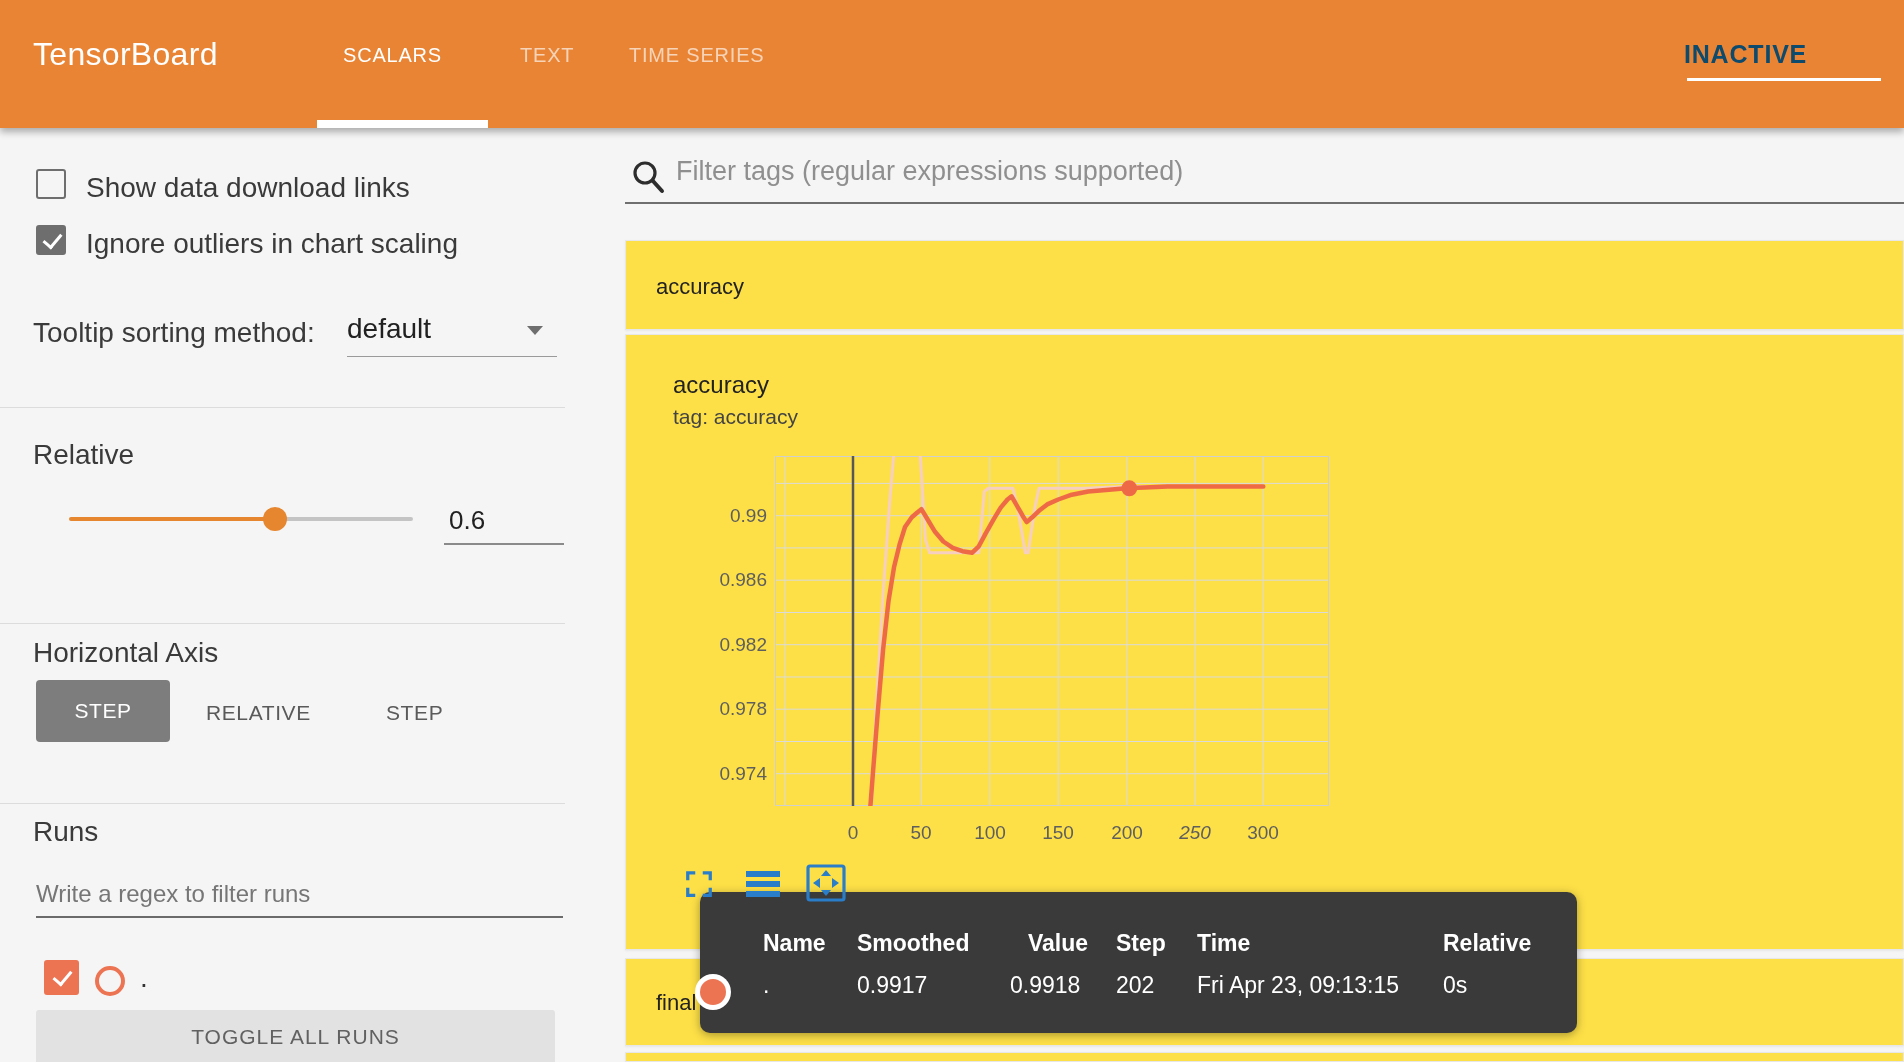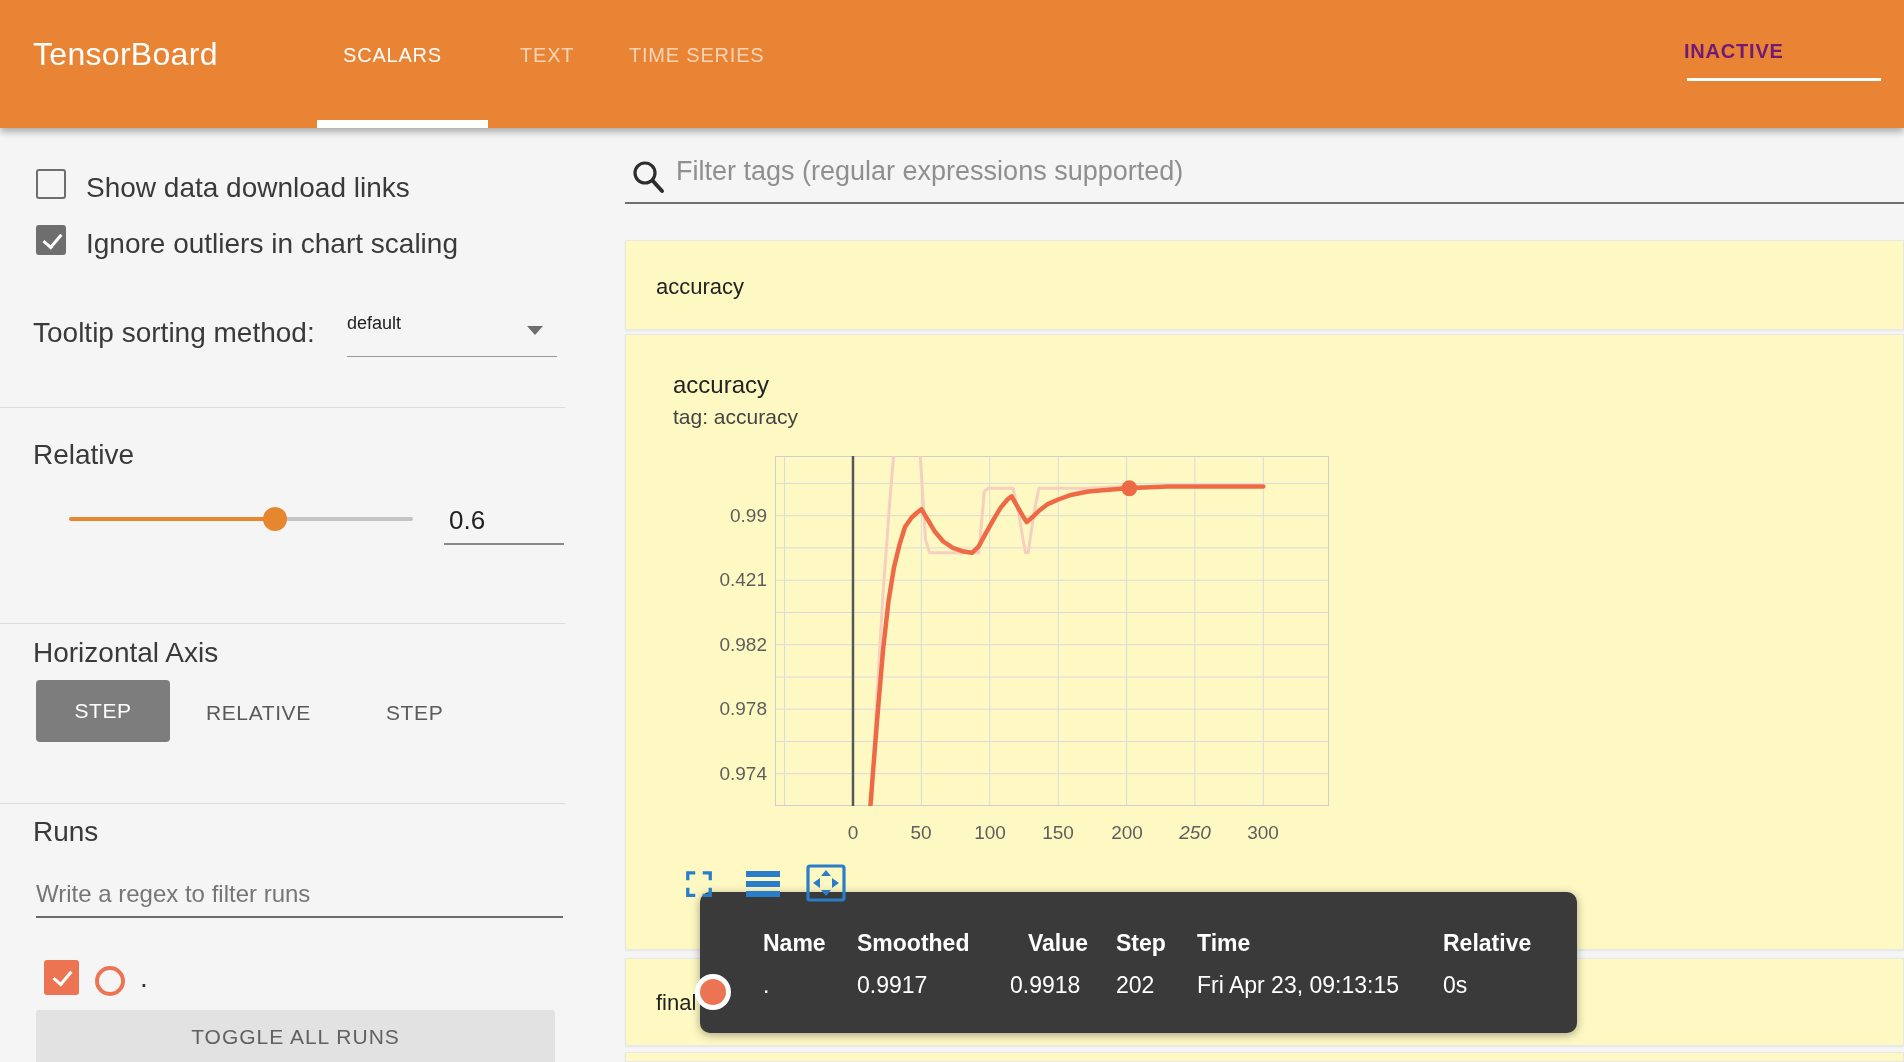--- a/index.html
+++ b/index.html
@@ -6,49 +6,49 @@
     font-family:"Liberation Sans","DejaVu Sans",sans-serif;background:#f5f5f5;}
   #app{position:relative;width:1904px;height:1062px;overflow:hidden;background:#f5f5f5;}
   .abs{position:absolute;}
   
   #header{position:absolute;left:0;top:0;width:1904px;height:128px;background:#e98434;
     box-shadow:0 4px 7px rgba(0,0,0,0.30);z-index:20;}
   .hdr-title{position:absolute;left:33px;top:36px;font-size:32px;font-weight:500;color:#fff;letter-spacing:0.3px;}
   .hdr-tab{position:absolute;top:44px;font-size:20px;font-weight:500;letter-spacing:0.8px;color:rgba(255,255,255,0.65);cursor:pointer;}
   .hdr-tab.active{color:#fff;}
   .tab-underline{position:absolute;left:317px;top:120px;width:171px;height:8px;background:#fff;}
-  .hdr-status{position:absolute;left:1684px;top:40px;font-size:20px;font-weight:700;letter-spacing:0.8px;color:#701a75;cursor:pointer;}
+  .hdr-status{position:absolute;left:1684px;top:40px;font-size:25px;font-weight:700;letter-spacing:0.8px;color:#0c4a6e;cursor:pointer;}
   .status-underline{position:absolute;left:1687px;top:78px;width:194px;height:3px;background:#fff;}
   
   .sb-label{position:absolute;font-size:28px;color:#3a3a3a;}
   .divider{position:absolute;left:0;width:565px;height:1px;background:#dcdcdc;}
   .cbx{position:absolute;width:30px;height:30px;border:2px solid #6e6e6e;border-radius:3px;box-sizing:border-box;background:#f5f5f5;cursor:pointer;}
   .cbx.checked{background:#6e6e6e;}
   .cbx.run-checked{background:#ed7452;border-color:#ed7452;}
   .checkmark{position:absolute;left:9px;top:3px;width:8px;height:15px;border-right:3px solid #fff;border-bottom:3px solid #fff;transform:rotate(40deg);}
-  .dd-value{position:absolute;font-size:18px;color:#212121;cursor:pointer;}
+  .dd-value{position:absolute;font-size:28px;color:#212121;cursor:pointer;}
   .dd-caret{position:absolute;width:0;height:0;border-left:8px solid transparent;border-right:8px solid transparent;border-top:9px solid #6e6e6e;cursor:pointer;}
   .underline1{position:absolute;height:1px;background:#9a9a9a;}
   .slider-track-on{position:absolute;left:69px;top:517px;width:205px;height:4px;background:#e6862f;border-radius:2px;}
   .slider-track-off{position:absolute;left:274px;top:517px;width:139px;height:4px;background:#c4c4c4;border-radius:2px;}
   .slider-thumb{position:absolute;left:263px;top:507px;width:24px;height:24px;border-radius:50%;background:#e6862f;cursor:pointer;}
   .axis-btn{position:absolute;left:36px;top:680px;width:134px;height:62px;background:#7d7d7d;border-radius:4px;color:#fff;
     font-size:21px;letter-spacing:0.6px;text-align:center;line-height:62px;cursor:pointer;}
   .axis-opt{position:absolute;top:701px;font-size:21px;letter-spacing:0.6px;color:#5a5a5a;cursor:pointer;}
   .txt-input{position:absolute;background:transparent;border:none;outline:none;font-family:"Liberation Sans","DejaVu Sans",sans-serif;}
   #run-filter{left:36px;top:880px;width:527px;font-size:24px;color:#3a3a3a;border-bottom:2px solid #6b6b6b;padding:0 0 8px 0;}
   #run-filter::placeholder{color:#767676;opacity:1;}
   .run-ring{position:absolute;left:95px;top:966px;width:22px;height:22px;border:4px solid #ed7452;border-radius:50%;cursor:pointer;}
   .toggle-btn{position:absolute;left:36px;top:1010px;width:519px;height:58px;background:#e2e2e2;border-radius:3px;
     font-size:21px;letter-spacing:1px;color:#616161;text-align:center;line-height:54px;cursor:pointer;}
   
   #tag-filter{left:674px;top:155px;width:1000px;font-size:27px;color:#3a3a3a;}
   #tag-filter::placeholder{color:#8f8f8f;opacity:1;}
   .filter-underline{position:absolute;left:625px;top:202px;width:1279px;height:2px;background:#6f6f6f;}
-  .card{position:absolute;left:625px;width:1279px;background:#fef9c3;border:1px solid #e7e7e7;box-sizing:border-box;
+  .card{position:absolute;left:625px;width:1279px;background:#fde047;border:1px solid #e7e7e7;box-sizing:border-box;
     box-shadow:0 1px 2px rgba(0,0,0,0.06);}
   .section-title{position:absolute;left:30px;font-size:22px;color:#222;}
   .chart-title{position:absolute;left:47px;top:36px;font-size:24px;color:#222;}
   .chart-subtitle{position:absolute;left:47px;top:70px;font-size:21px;color:#444;}
   #chart-svg{position:absolute;left:149px;top:121px;cursor:crosshair;}
   .grid{stroke:#dadada;stroke-width:1;}
   .plot-border{fill:none;stroke:#cfcfcf;stroke-width:1;}
   .zero-line{stroke:#575757;stroke-width:2.5;}
   .tick{position:absolute;font-size:19px;color:#5e5e5e;}
   .ytick{width:78px;text-align:right;}
@@ -154,21 +154,21 @@
           <line class="grid" x1="419.9" x2="419.9" y1="0" y2="350"></line>
           <line class="grid" x1="488.3" x2="488.3" y1="0" y2="350"></line>
           <rect class="plot-border" x="0.5" y="0.5" width="553" height="349"></rect>
           <line class="zero-line" x1="78.0" x2="78.0" y1="0" y2="350"></line>
           <polyline points="95.8,362.9 101.2,253.2 108.1,137.1 114.9,43.5 120.4,-21.0 124.5,-61.3 139.5,-61.3 145.0,-4.8 150.5,83.9 154.6,96.8 203.8,96.8 209.3,35.5 213.4,32.3 238.0,32.3 243.5,56.5 250.3,96.8 253.1,96.8 259.9,51.6 264.0,32.3 310.5,32.3 351.6,30.6 488.3,30.6" fill="none" stroke="#f7cfc0" stroke-width="3" stroke-linejoin="round" stroke-linecap="round"></polyline>
           <polyline points="94.4,362.9 98.5,309.7 102.6,258.1 108.1,193.5 113.5,145.2 119.0,111.3 124.5,88.7 130.0,71.0 136.8,61.3 142.3,56.5 146.4,53.2 153.2,64.5 160.0,75.8 168.3,85.5 177.8,91.9 187.4,95.2 197.0,96.8 203.8,90.3 210.7,77.4 218.9,62.9 225.7,51.6 232.5,43.5 236.6,40.3 242.1,50.0 247.6,59.7 251.7,66.1 257.2,61.3 264.0,54.8 272.2,48.4 283.2,43.5 296.8,38.7 313.2,35.5 331.0,33.9 351.6,32.3 392.6,30.6 488.3,30.6" fill="none" stroke="#ee6a47" stroke-width="4.5" stroke-linejoin="round" stroke-linecap="round"></polyline>
           <circle cx="354.3" cy="32.3" r="8" fill="#ee6a47"></circle>
         </svg>
       <div id="y-labels">
           <div class="tick ytick" style="position: absolute; left: 63px; top: 170px;">0.99</div>
-          <div class="tick ytick" style="position: absolute; left: 63px; top: 234px;">0.421</div>
+          <div class="tick ytick" style="position: absolute; left: 63px; top: 234px;">0.986</div>
           <div class="tick ytick" style="position: absolute; left: 63px; top: 299px;">0.982</div>
           <div class="tick ytick" style="position: absolute; left: 63px; top: 363px;">0.978</div>
           <div class="tick ytick" style="position: absolute; left: 63px; top: 428px;">0.974</div>
         </div>
       <div id="x-labels">
           <div class="tick xtick" style="position: absolute; left: 197px; top: 487px;">0</div>
           <div class="tick xtick" style="position: absolute; left: 265px; top: 487px;">50</div>
           <div class="tick xtick" style="position: absolute; left: 334px; top: 487px;">100</div>
           <div class="tick xtick" style="position: absolute; left: 402px; top: 487px;">150</div>
           <div class="tick xtick" style="position: absolute; left: 471px; top: 487px;">200</div>

